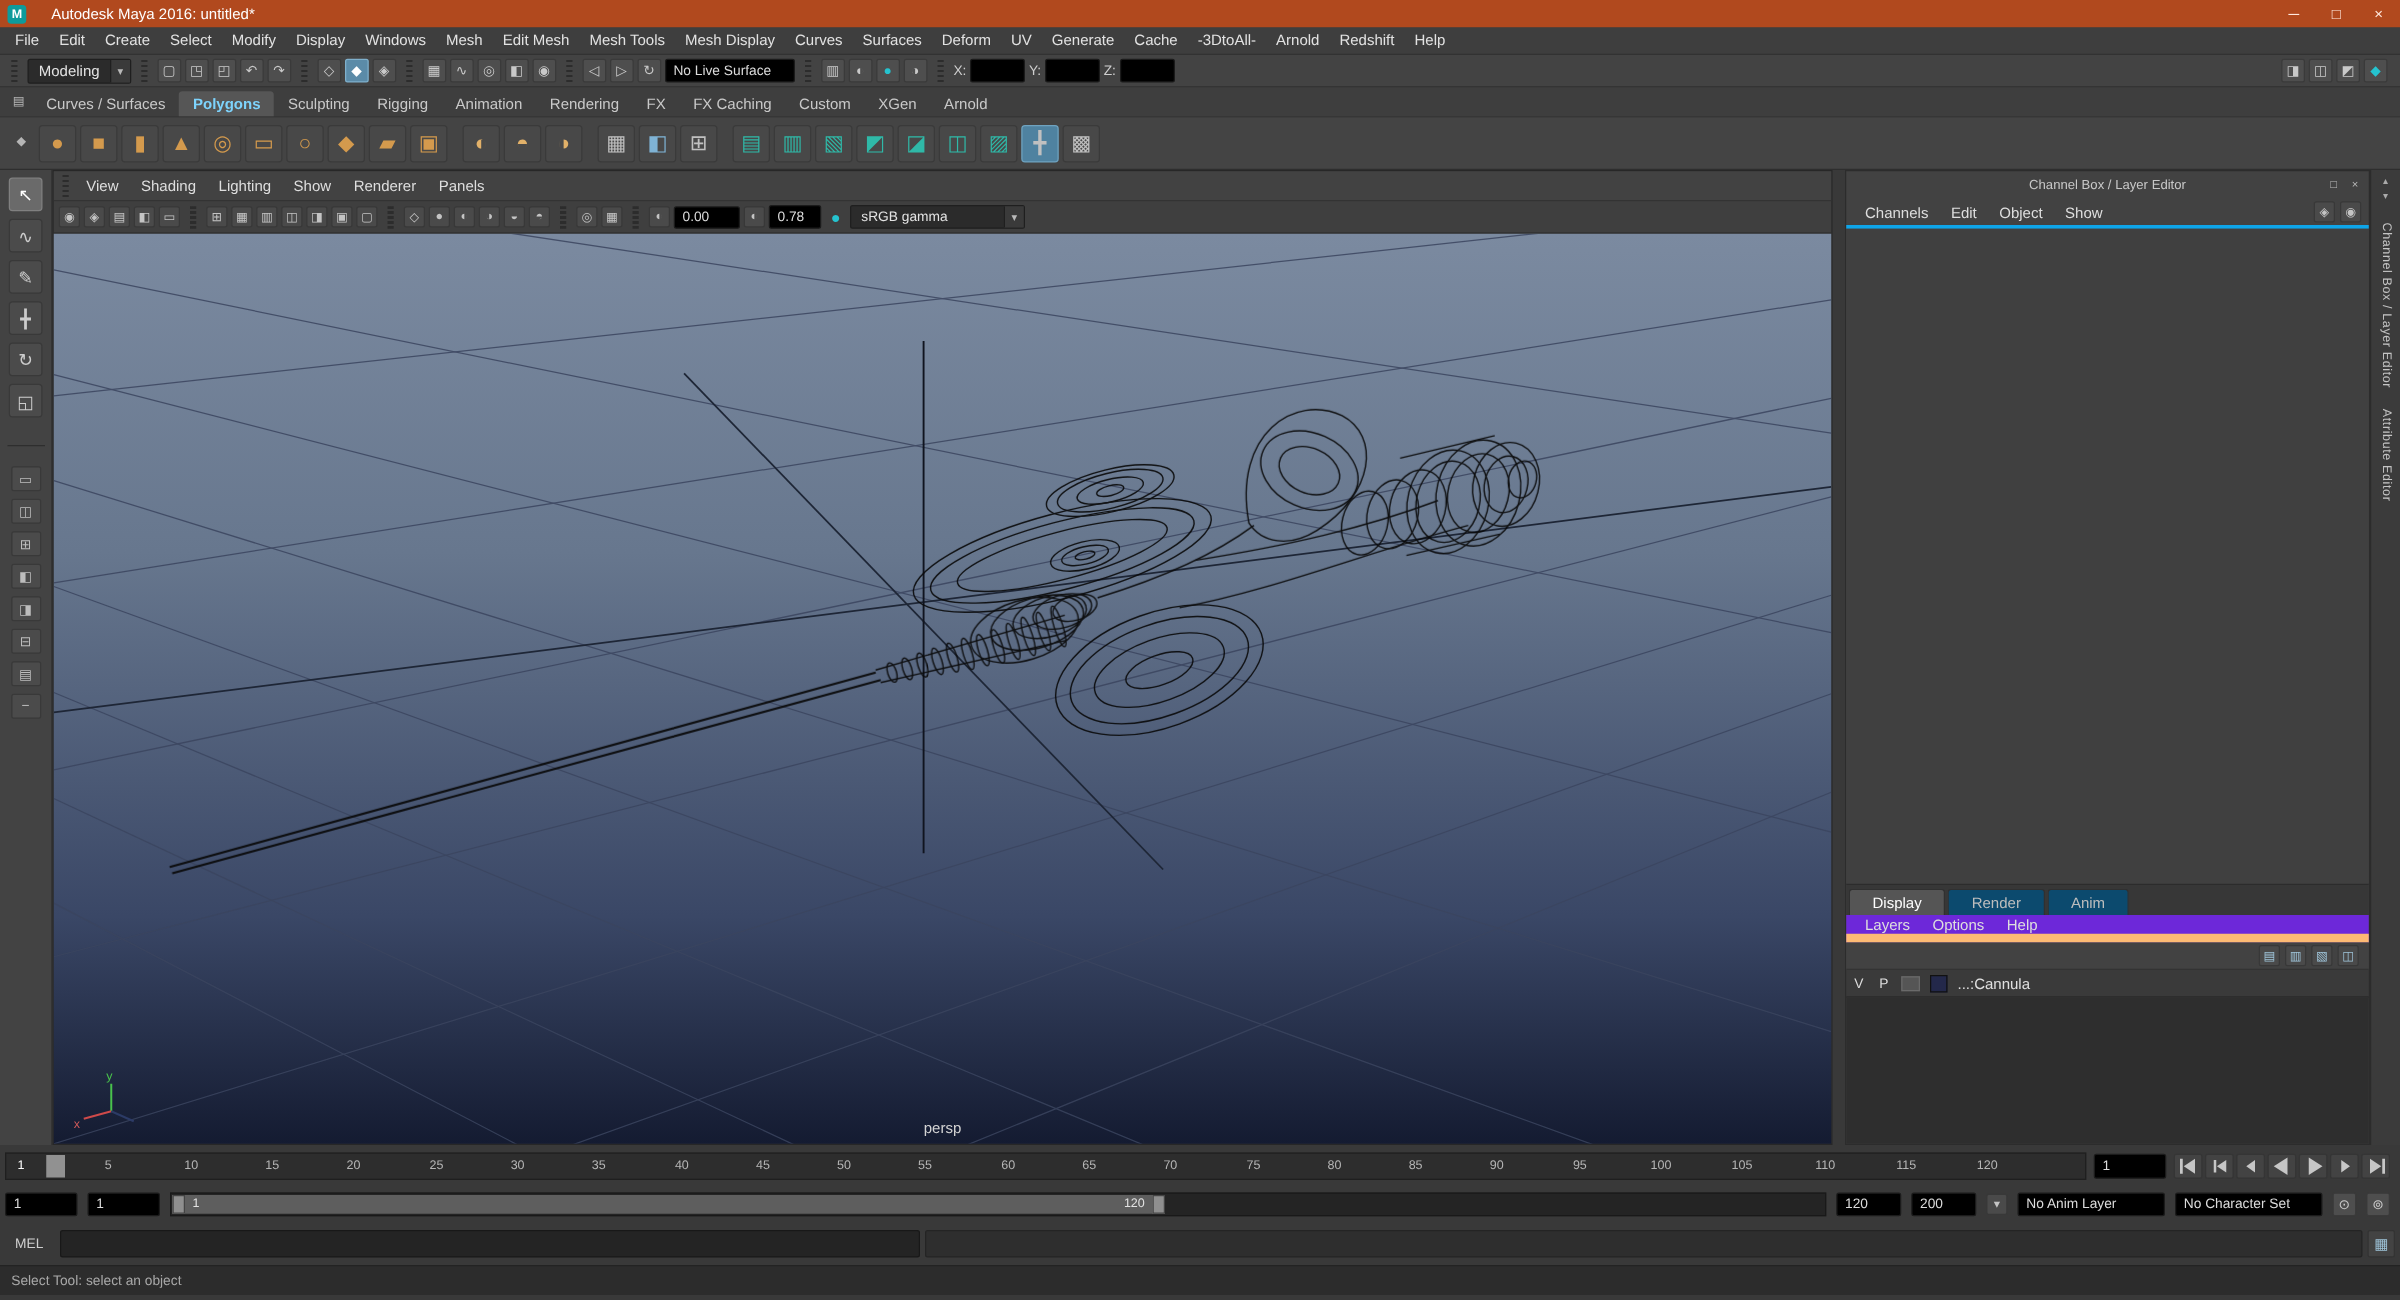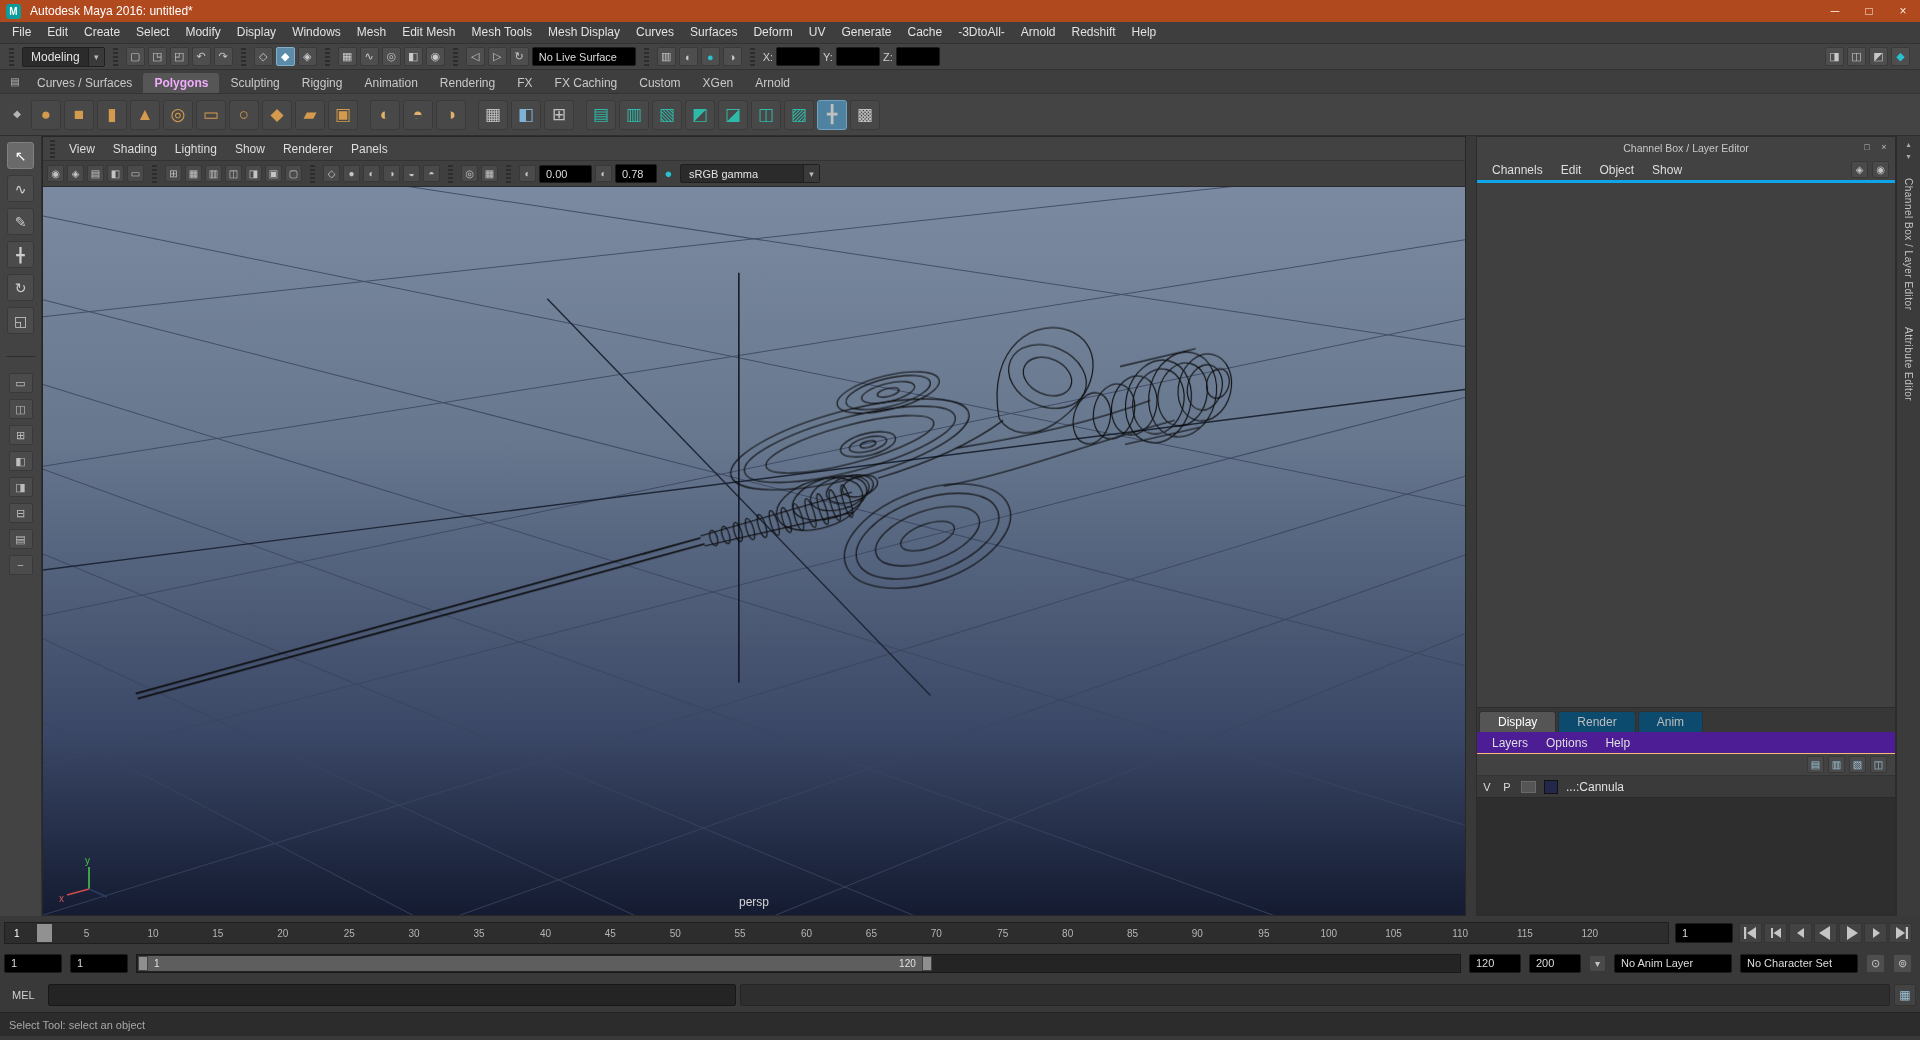--- a/index.html
+++ b/index.html
@@ -3,21 +3,21 @@
 <meta charset="utf-8">
 <style>
   * { box-sizing: border-box; margin: 0; padding: 0; user-select: none; }
   html,body { background:#222; }
   body { font-family: "Liberation Sans", sans-serif; }
   .app { position:relative; width:1920px; height:1040px; background:#393939; overflow:hidden; color:#ddd; }
 
   
   .titlebar { height:22px; background:#b1491e; display:flex; align-items:center; padding-left:6px; }
   .maya-badge { width:15px; height:15px; background:#0e9b9b; border-radius:3px; color:#fff; font-size:10px; font-weight:bold; display:flex; align-items:center; justify-content:center; }
-  .title-text { color:#fff; font-size:12px; margin-left:9px; flex:1; }
+  .title-text { color:#fff; font-size:12px; margin-left:20px; flex:1; }
   .winbtn { width:34px; height:22px; display:flex; align-items:center; justify-content:center; color:#ffe9df; font-size:12px; }
 
   
   .menubar { height:22px; background:#3e3e3e; border-bottom:1px solid #323232; display:flex; align-items:center; padding-left:4px; }
   .menu-item { font-size:12px; color:#e2e2e2; padding:0 8px; line-height:21px; }
 
   
   .statusline { height:26px; background:#434343; border-bottom:1px solid #313131; display:flex; align-items:center; padding:0 4px; gap:3px; }
   .grip { width:5px; height:18px; margin:0 5px; background:repeating-linear-gradient(180deg,#2c2c2c 0 2px,transparent 2px 4px); }
   .dropdown { height:20px; background:#2b2b2b; border:1px solid #1f1f1f; border-radius:2px; display:flex; align-items:center; }
@@ -28,21 +28,21 @@
   .t18.active-blue { background:#5b8ba8; border-color:#7fb0cc; color:#fff; }
   .t18.teal { color:#25c3cf; }
   .field { background:#000000; border:1px solid #1b1b1b; color:#dcdcdc; display:flex; align-items:center; padding:0 6px; font-size:11px; border-radius:2px; height:19px; }
   .lbl { font-size:11px; color:#cfcfcf; }
   .spacer { flex:1; }
 
   
   .shelftabs { height:24px; background:#3e3e3e; border-bottom:1px solid #343434; display:flex; align-items:flex-end; padding-left:4px; }
   .mini-ico { width:18px; height:18px; margin:0 2px 3px 2px; color:#b5b5b5; font-size:10px; display:flex; align-items:center; justify-content:center; }
   .sh-tab { font-size:12px; color:#c9c9c9; padding:3px 11px; }
-  .sh-tab.active { background:#565656; color:#f0abfc; border-radius:3px 3px 0 0; font-weight:bold; }
+  .sh-tab.active { background:#565656; color:#7dd3fc; border-radius:3px 3px 0 0; font-weight:bold; }
 
   
   .shelf { height:42px; background:#444; border-bottom:1px solid #2e2e2e; display:flex; align-items:center; padding-left:6px; gap:3px; }
   .shelf-tile { width:30px; height:30px; background:#484848; border:1px solid #3a3a3a; border-radius:3px; font-size:17px; display:flex; align-items:center; justify-content:center; }
   .shelf-sep { width:6px; }
   .c-gold { color:#d49a4d; } .c-gold2 { color:#e2b169; } .c-teal { color:#2fb9a8; } .c-blue { color:#7fb3d5; } .c-gray { color:#c0c0c0; }
   .shelf-tile.hl { background:#4f82a0; border-color:#6fa3c0; }
 
   
   .main { position:absolute; top:136px; bottom:124px; left:0; right:0; display:flex; }
@@ -75,21 +75,21 @@
   .cb-title-btns .tiny { width:14px; height:14px; font-size:9px; color:#bbb; display:flex; align-items:center; justify-content:center; }
   .cb-menus { height:24px; display:flex; align-items:center; padding-left:6px; border-bottom:3px solid #0ea5e9; }
   .cb-menus .pm-item { font-size:12px; }
   .cb-menu-icons { margin-left:auto; display:flex; gap:4px; padding-right:6px; }
   .cb-empty { flex:1; background:#404040; }
 
   .layer-editor { height:208px; display:flex; flex-direction:column; border-top:1px solid #2c2c2c; }
   .le-tabs { height:24px; background:#373737; display:flex; align-items:flex-end; padding-left:2px; gap:2px; }
   .le-tab { font-size:12px; color:#bdbdbd; padding:3px 18px; background:#0c4a6e; border:1px solid #303030; border-bottom:none; border-radius:3px 3px 0 0; }
   .le-tab.active { background:#555; color:#fff; }
-  .le-menus { height:22px; background:#4c1d95; display:flex; align-items:center; padding-left:6px; border-bottom:1px solid #fdba74; }
+  .le-menus { height:22px; background:#6d28d9; display:flex; align-items:center; padding-left:6px; border-bottom:7px solid #fdba74; }
   .le-icons { height:22px; background:#424242; display:flex; align-items:center; justify-content:flex-end; gap:4px; padding-right:8px; border-bottom:1px solid #333; }
   .le-icons .t16 { color:#9ec3d8; }
   .layer-list { flex:1; background:#2e2e2e; }
   .layer-row { height:22px; background:#3a3a3a; border-bottom:1px solid #2a2a2a; display:flex; align-items:center; }
   .layer-cell { width:20px; text-align:center; font-size:11px; color:#ddd; }
   .layer-toggle { width:15px; height:12px; background:#555; border:1px solid #6a6a6a; margin:0 4px; }
   .layer-swatch { width:14px; height:14px; background:#23284a; border:1px solid #111; margin:0 4px; }
   .layer-name { font-size:12px; color:#e0e0e0; margin-left:4px; }
 
   

